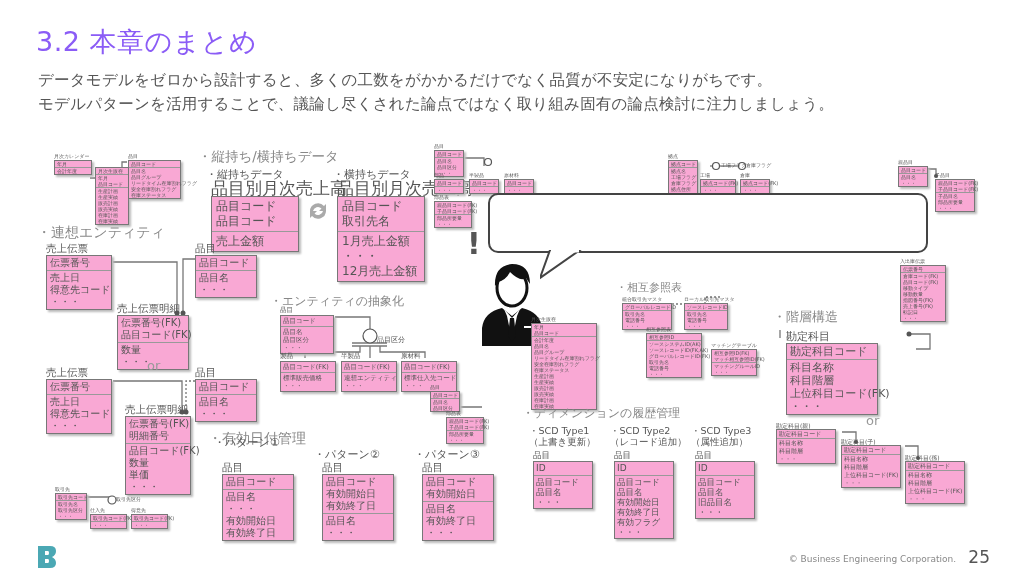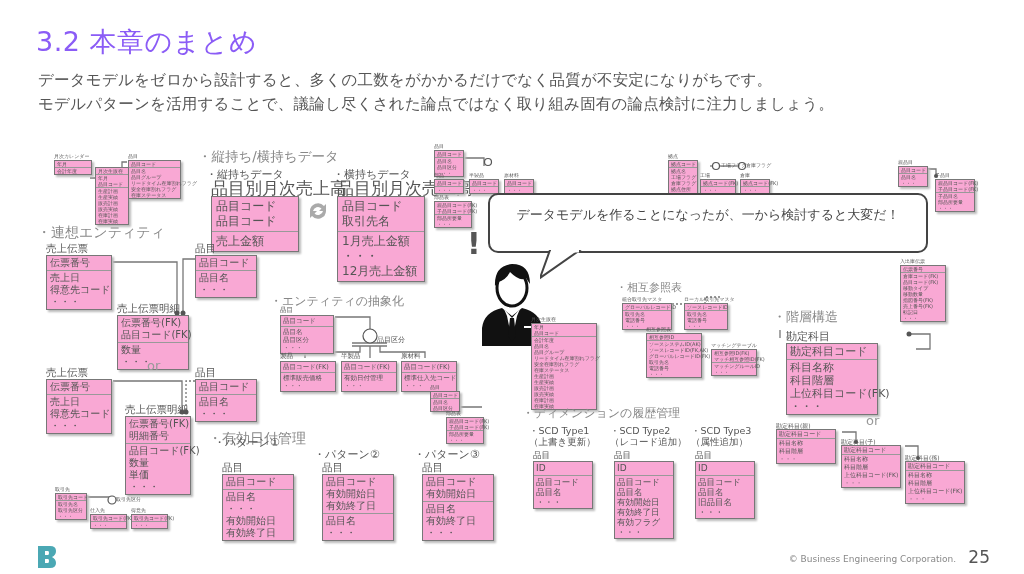--- a/index.html
+++ b/index.html
@@ -283,21 +283,21 @@
         <div>標準販売価格</div>
         <div>・・・</div>
       </div>
     </div>
 </div>
 <div class="ent md" style="left:341px;top:352px">
   <div class="nm">半製品</div>
   <div class="bx" style="width:56px">
       <div class="pk">品目コード(FK)</div>
       <div class="at">
-        <div>有効日付管理</div>
+        <div>連想エンティティ</div>
         <div>・・・</div>
       </div>
     </div>
 </div>
 <div class="ent md" style="left:401px;top:352px">
   <div class="nm">原材料</div>
   <div class="bx" style="width:56px">
       <div class="pk">品目コード(FK)</div>
       <div class="at">
         <div>標準仕入先コード</div>
@@ -417,21 +417,20 @@
         <div>移動数量</div>
         <div>指図番号(FK)</div>
         <div>売上番号(FK)</div>
         <div>転記日</div>
         <div>・・・</div>
       </div>
     </div>
 </div>
 
 <div id="bubble" class="abs">
-  <div>データモデルを作ることになったが、一から検討すると大変だ！</div>
 </div>
 <svg class="abs" style="left:540px;top:250px" width="80" height="30">
   <polygon points="10,0 40,0 0,28" fill="#fff" stroke="#444" stroke-width="2"></polygon>
   <line x1="11" y1="1" x2="39" y2="1" stroke="#fff" stroke-width="3"></line>
 </svg>
 <div class="abs" style="left:467px;top:226px;font-size:30px;color:#555;font-weight:bold">!</div>
 <div class="abs" style="left:476px;top:256px;width:72px;height:90px">
   <svg width="72" height="90" viewBox="0 0 72 90">
     <path d="M6 90 L6 72 Q8 56 26 52 L36 60 L46 52 Q64 56 66 72 L66 90 Z" fill="#111"></path>
     <path d="M28 53 L36 62 L44 53 L41 60 L36 84 L31 60 Z" fill="#fff"></path>

